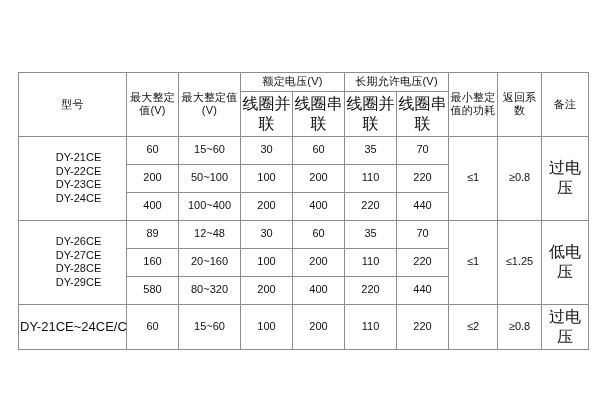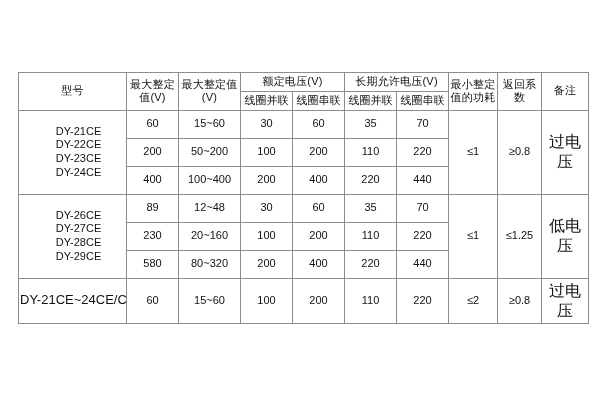--- a/index.html
+++ b/index.html
@@ -35,21 +35,21 @@
     padding: 2px 1px;
     line-height: 1.25;
   }
   .hdr-cell {
     font-size: 11px;
     color: #111;
     font-weight: bold;
     letter-spacing: 0.2px;
   }
   .hdr-sub {
-    font-size: 11px;
+    font-size: 16px;
     font-weight: bold;
     color: #111;
   }
   .model-cell {
     font-size: 11px;
     color: #111;
     line-height: 1.55;
     padding: 4px 2px;
   }
   .model-cell div { white-space: nowrap; margin-left: 12px; }
@@ -122,21 +122,21 @@
         <td class="data-cell">30</td>
         <td class="data-cell">60</td>
         <td class="data-cell">35</td>
         <td class="data-cell">70</td>
         <td class="merge-cell" rowspan="3">≤1</td>
         <td class="merge-cell" rowspan="3">≥0.8</td>
         <td class="note-cell" rowspan="3">过电压</td>
       </tr>
       <tr>
         <td class="data-cell">200</td>
-        <td class="data-cell">50~200</td>
+        <td class="data-cell">50~100</td>
         <td class="data-cell">100</td>
         <td class="data-cell">200</td>
         <td class="data-cell">110</td>
         <td class="data-cell">220</td>
       </tr>
       <tr>
         <td class="data-cell">400</td>
         <td class="data-cell">100~400</td>
         <td class="data-cell">200</td>
         <td class="data-cell">400</td>
@@ -155,21 +155,21 @@
         <td class="data-cell">12~48</td>
         <td class="data-cell">30</td>
         <td class="data-cell">60</td>
         <td class="data-cell">35</td>
         <td class="data-cell">70</td>
         <td class="merge-cell" rowspan="3">≤1</td>
         <td class="merge-cell" rowspan="3">≤1.25</td>
         <td class="note-cell" rowspan="3">低电压</td>
       </tr>
       <tr>
-        <td class="data-cell">230</td>
+        <td class="data-cell">160</td>
         <td class="data-cell">20~160</td>
         <td class="data-cell">100</td>
         <td class="data-cell">200</td>
         <td class="data-cell">110</td>
         <td class="data-cell">220</td>
       </tr>
       <tr>
         <td class="data-cell">580</td>
         <td class="data-cell">80~320</td>
         <td class="data-cell">200</td>

